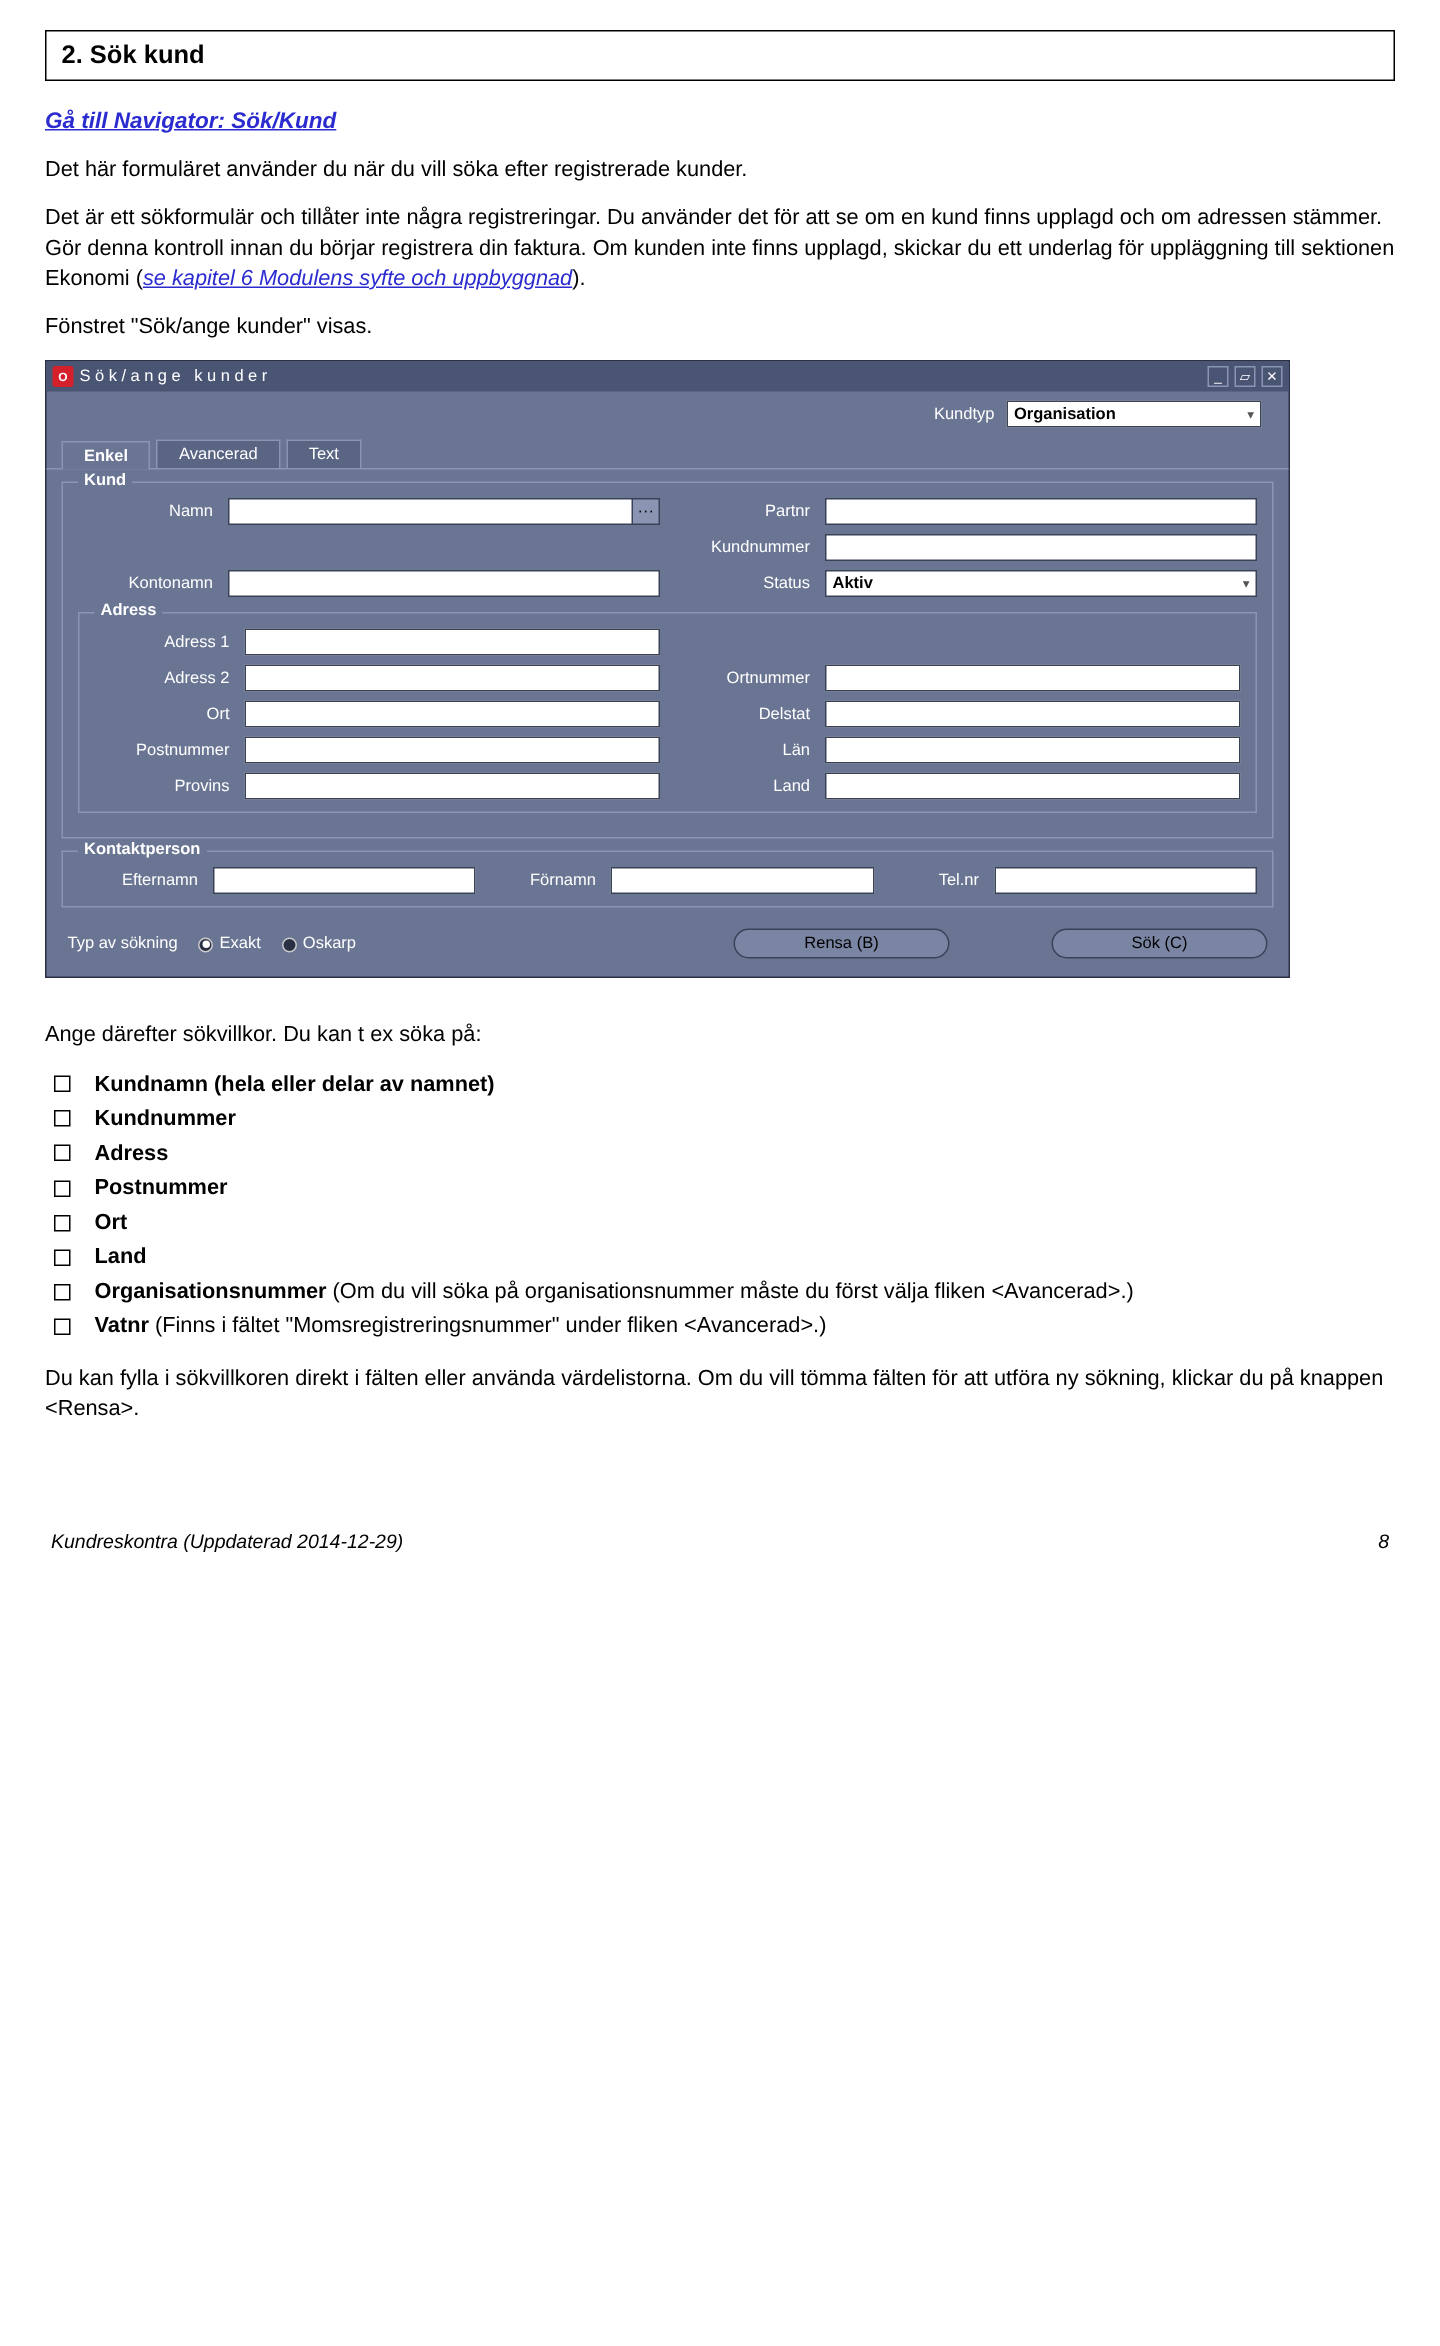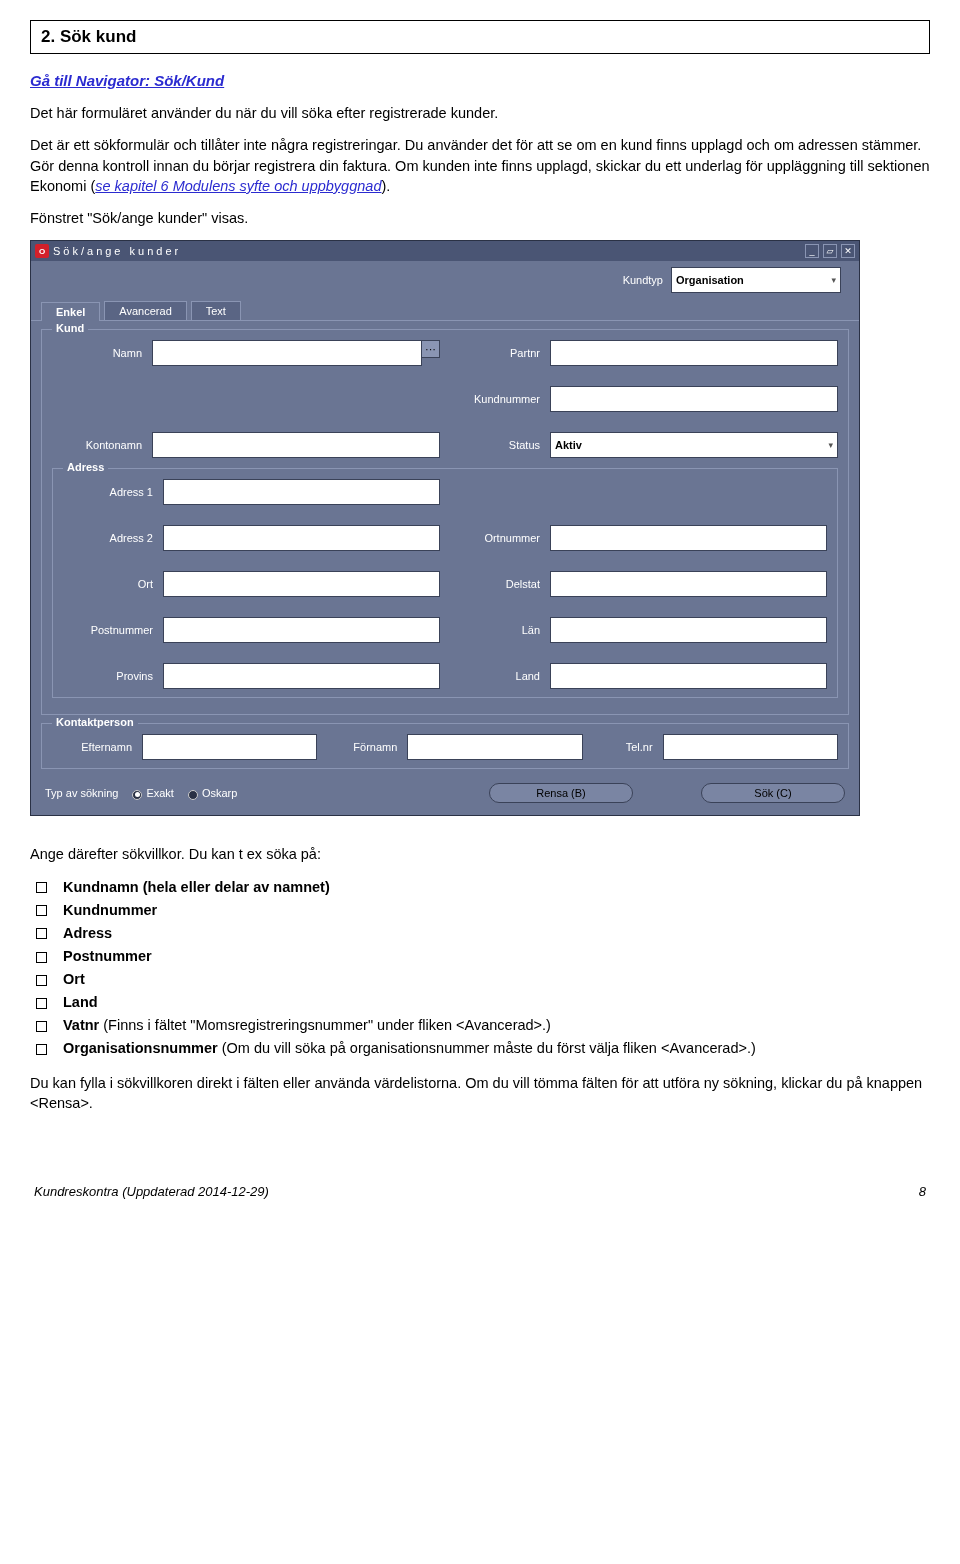--- a/index.html
+++ b/index.html
@@ -80,21 +80,21 @@
     align-items:center;
     padding: 6px 18px 4px 0;
     gap: 8px;
   }
   .af-label { color:#fff; font-size:11px; }
   .af-select, .af-input {
     background:#fff;
     color:#000;
     height:18px;
     border:1px solid #3a4258;
-    padding: 12px 4px;
+    padding: 0 4px;
     font-size:11px;
   }
   .af-select { display:flex; align-items:center; justify-content:space-between; }
   .af-select .chev { color:#555; font-size:9px; }
   .tab-strip { display:flex; gap:4px; padding-left:10px; margin-top:4px; }
   .tab {
     background:#5a6584;
     border:1px solid #8a95b3;
     border-bottom:none;
     padding: 3px 14px;
@@ -124,21 +124,21 @@
     top:-8px;
     left:10px;
     background:#6a7593;
     padding:0 4px;
     font-weight:bold;
     font-size:11px;
   }
   .form-grid {
     display:grid;
     grid-template-columns: 90px 1fr 90px 1fr;
-    gap: 20px 10px;
+    gap: 6px 10px;
     align-items:center;
   }
   .form-grid.three {
     grid-template-columns: 80px 1fr 70px 1fr 60px 1fr;
   }
   .form-grid .lbl { text-align:right; }
   .input-wrap { display:flex; }
   .input-wrap .af-input { flex:1; width:100%; }
   .ellips-btn {
     width:18px; height:18px;
@@ -362,22 +362,22 @@
 
 <p>Ange därefter sökvillkor. Du kan t ex söka på:</p>
 
 <ul class="sq">
   <li><span class="b">Kundnamn (hela eller delar av namnet)</span></li>
   <li><span class="b">Kundnummer</span></li>
   <li><span class="b">Adress</span></li>
   <li><span class="b">Postnummer</span></li>
   <li><span class="b">Ort</span></li>
   <li><span class="b">Land</span></li>
+  <li><span class="b">Organisationsnummer</span><span> (Om du vill söka på organisationsnummer måste du först välja fliken &lt;Avancerad&gt;.)</span></li>
   <li><span class="b">Vatnr</span><span> (Finns i fältet "Momsregistreringsnummer" under fliken &lt;Avancerad&gt;.)</span></li>
-  <li><span class="b">Organisationsnummer</span><span> (Om du vill söka på organisationsnummer måste du först välja fliken &lt;Avancerad&gt;.)</span></li>
 </ul>
 
 <p>Du kan fylla i sökvillkoren direkt i fälten eller använda värdelistorna. Om du vill tömma fälten för att utföra ny sökning, klickar du på knappen &lt;Rensa&gt;.</p>
 
 <div class="footer">
   <span>Kundreskontra (Uppdaterad 2014-12-29)</span>
   <span>8</span>
 </div>
 
 

